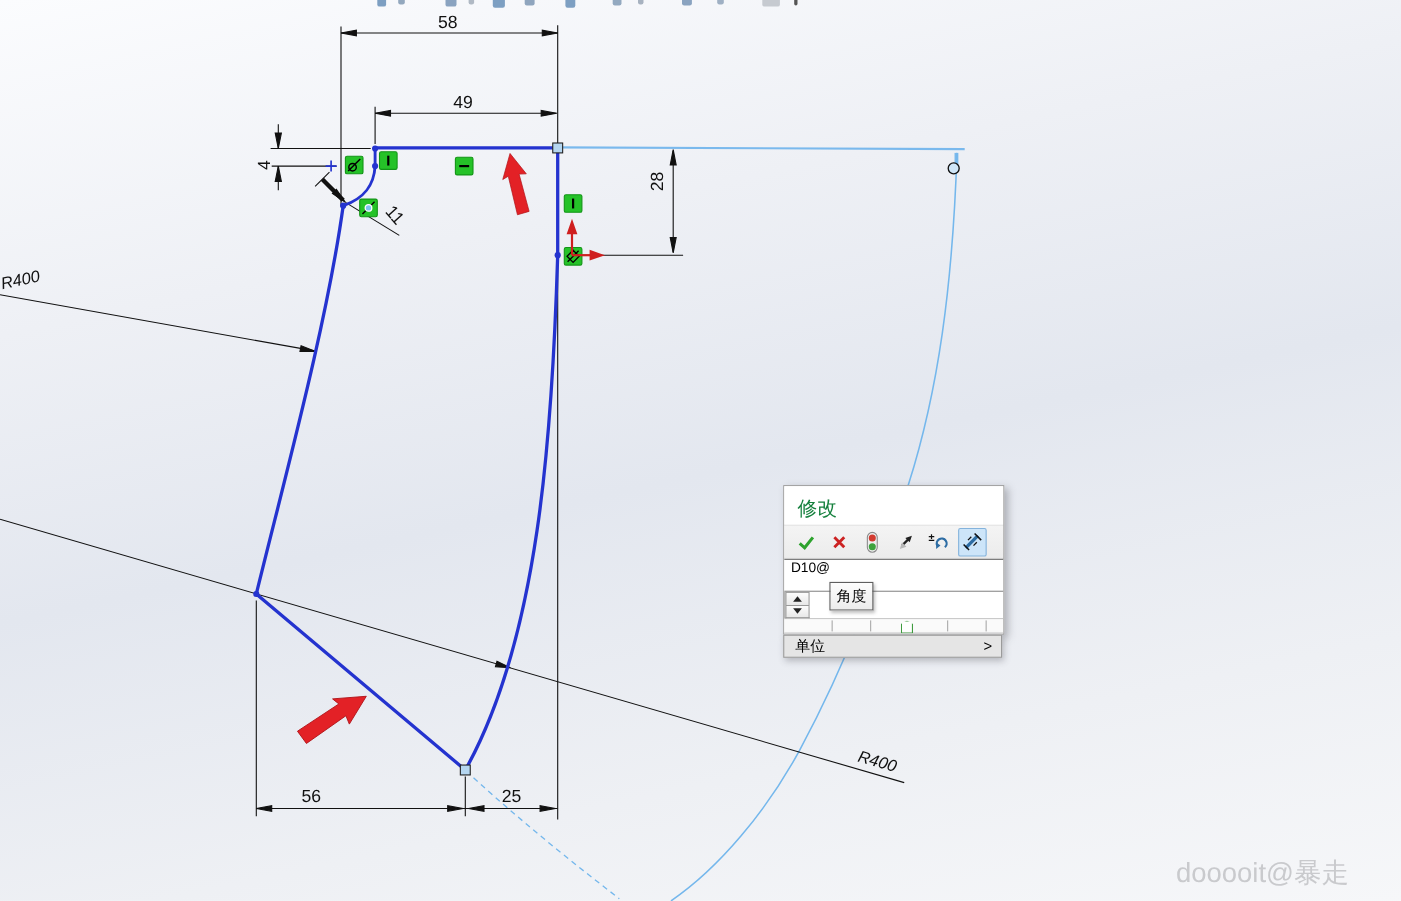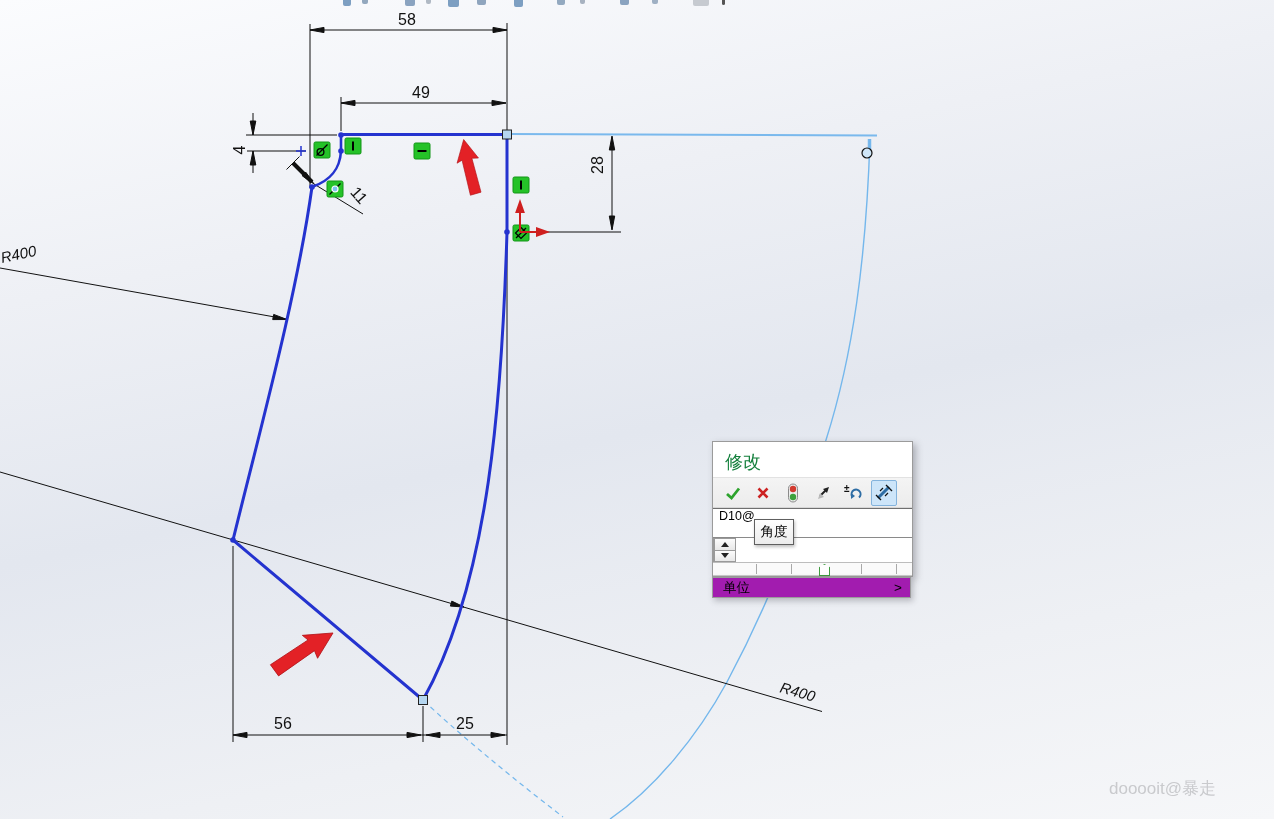--- a/index.html
+++ b/index.html
@@ -15,40 +15,40 @@
   .dlg{position:absolute;left:712px;top:441px;width:199px;background:#fff;
        border:1px solid #9b9b9b;box-shadow:3px 3px 7px rgba(60,60,70,.35);z-index:30;}
   .dlg-title{height:25px;padding:8px 0 2px 12px;font-size:18px;color:#15803d;background:#fff;}
   .dlg-toolbar{height:29px;background:linear-gradient(#f4f4f4,#ececec);
        border-top:1px solid #e2e2e2;border-bottom:1px solid #d6d6d6;
        display:flex;align-items:center;gap:6px;padding:0 4px 0 8px;}
   .tbtn{width:24px;height:24px;display:flex;align-items:center;justify-content:center;}
   .tbtn.hl{background:#cde5f9;border:1px solid #84b3dc;border-radius:2px;}
   .dlg-name{position:relative;height:28px;border-top:1px solid #6f6f6f;border-bottom:1px solid #8a8a8a;
        background:#fff;font-size:12.5px;display:flex;align-items:flex-start;padding-left:6px;}
-  .tooltip{position:absolute;left:41px;top:10px;width:38px;height:24px;border:1px solid #5f5f5f;
+  .tooltip{position:absolute;left:41px;top:20px;width:38px;height:24px;border:1px solid #5f5f5f;
        background:linear-gradient(#fdfdfd,#ececec);font-size:13.5px;display:flex;align-items:center;
        justify-content:center;box-shadow:1px 2px 3px rgba(0,0,0,.25);z-index:5;font-family:Liberation Serif, serif;}
   .dlg-value{height:24px;border-bottom:1px solid #bdbdbd;background:#fff;display:flex;font-size:13px;}
   .dlg-value .val{flex:1;display:flex;align-items:center;padding-left:5px;}
   .spin{width:22px;border-left:1px solid #9a9a9a;display:flex;flex-direction:column;}
   .spin div{flex:1;background:linear-gradient(#fcfcfc,#e8e8e8);border:1px solid #9a9a9a;
        display:flex;align-items:center;justify-content:center;}
   .spin div+div{border-top:none;}
   .tri-up{width:0;height:0;border-left:4px solid transparent;border-right:4px solid transparent;border-bottom:5px solid #222;}
   .tri-dn{width:0;height:0;border-left:4px solid transparent;border-right:4px solid transparent;border-top:5px solid #222;}
   .wheel{position:relative;height:12px;background:#fafafa;border-bottom:1px solid #c9c9c9;}
   .wheel .tick{position:absolute;top:1px;bottom:1px;width:1px;background:#a9a9a9;}
   .wheel .knob{position:absolute;left:106px;top:1px;width:9px;height:10px;background:#fff;
        border:1px solid #3f9b3f;clip-path:polygon(50% 0,100% 28%,100% 100%,0 100%,0 28%);}
-  .dlg-units{position:absolute;left:-1px;top:135px;width:199px;height:21px;background:#a21caf;
+  .dlg-units{position:absolute;left:-1px;top:135px;width:199px;height:21px;background:#e5e5e5;
        border:1px solid #9b9b9b;box-shadow:2px 3px 6px rgba(60,60,70,.3);
        display:flex;align-items:center;justify-content:space-between;
        padding:0 8px 0 10px;font-size:13.5px;box-sizing:border-box;}
-  .watermark{position:absolute;left:1069px;top:777px;font-size:17px;color:#c9cacd;z-index:40;margin-left:40px;}
+  .watermark{position:absolute;left:1069px;top:777px;font-size:25px;color:#c9cacd;z-index:40;}
   
   .frag{position:absolute;top:0;border-radius:0 0 2px 2px;}
 </style>
 </head>
 <body>
 
 <div>
   <div class="frag" style="left:343px;width:8px;height:6px;background:#7d9fc2"></div>
   <div class="frag" style="left:362px;width:6px;height:4px;background:#93a8be"></div>
   <div class="frag" style="left:405px;width:10px;height:6px;background:#8aa3c0"></div>

